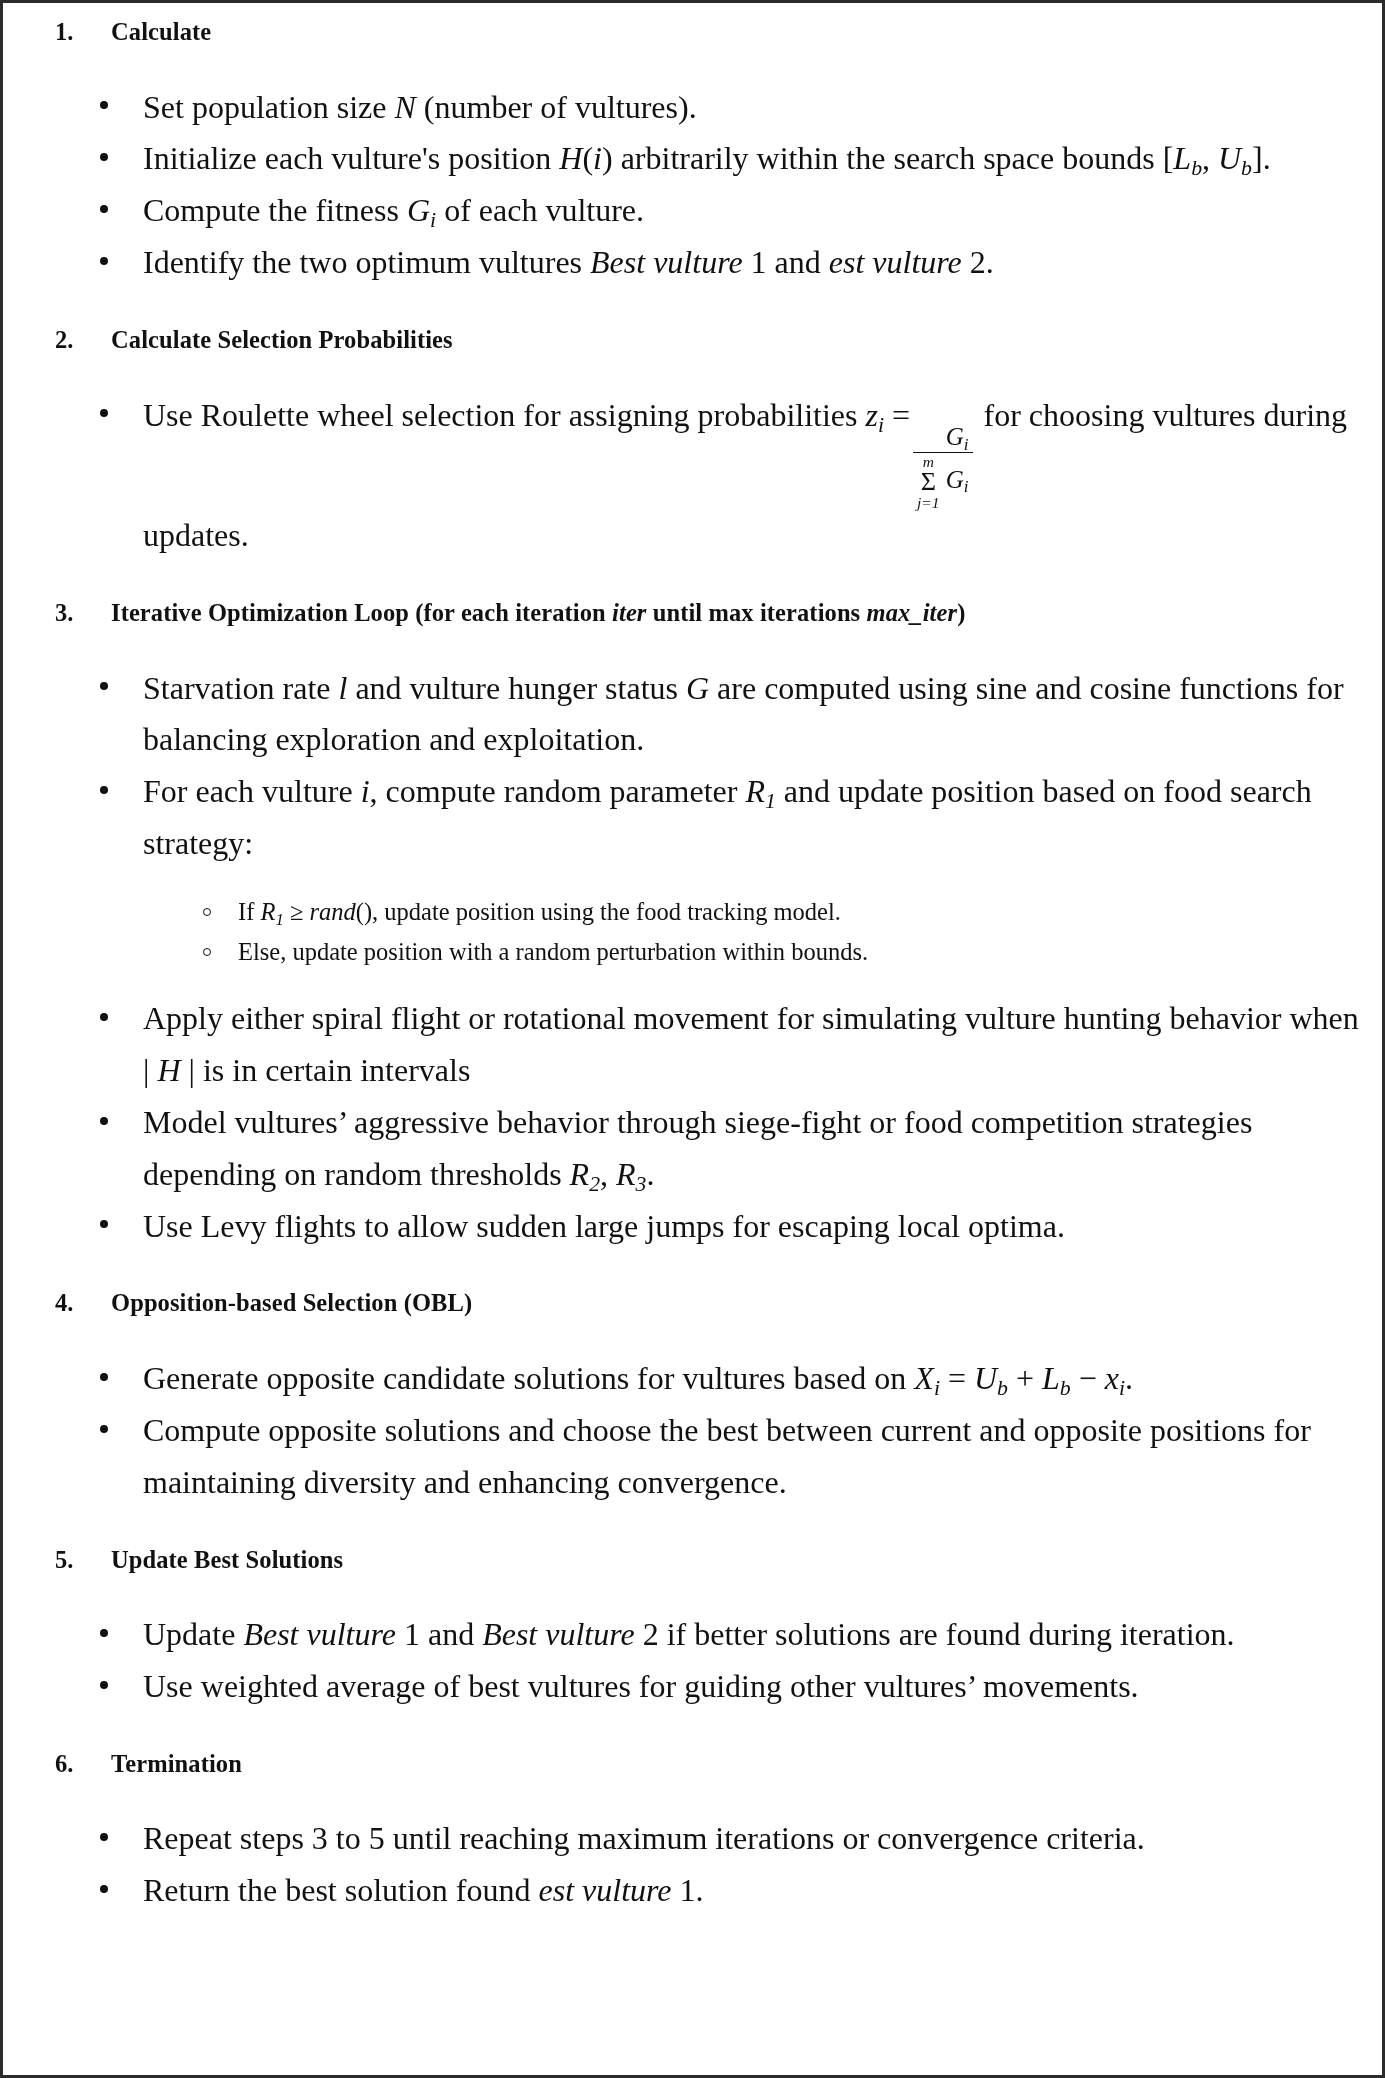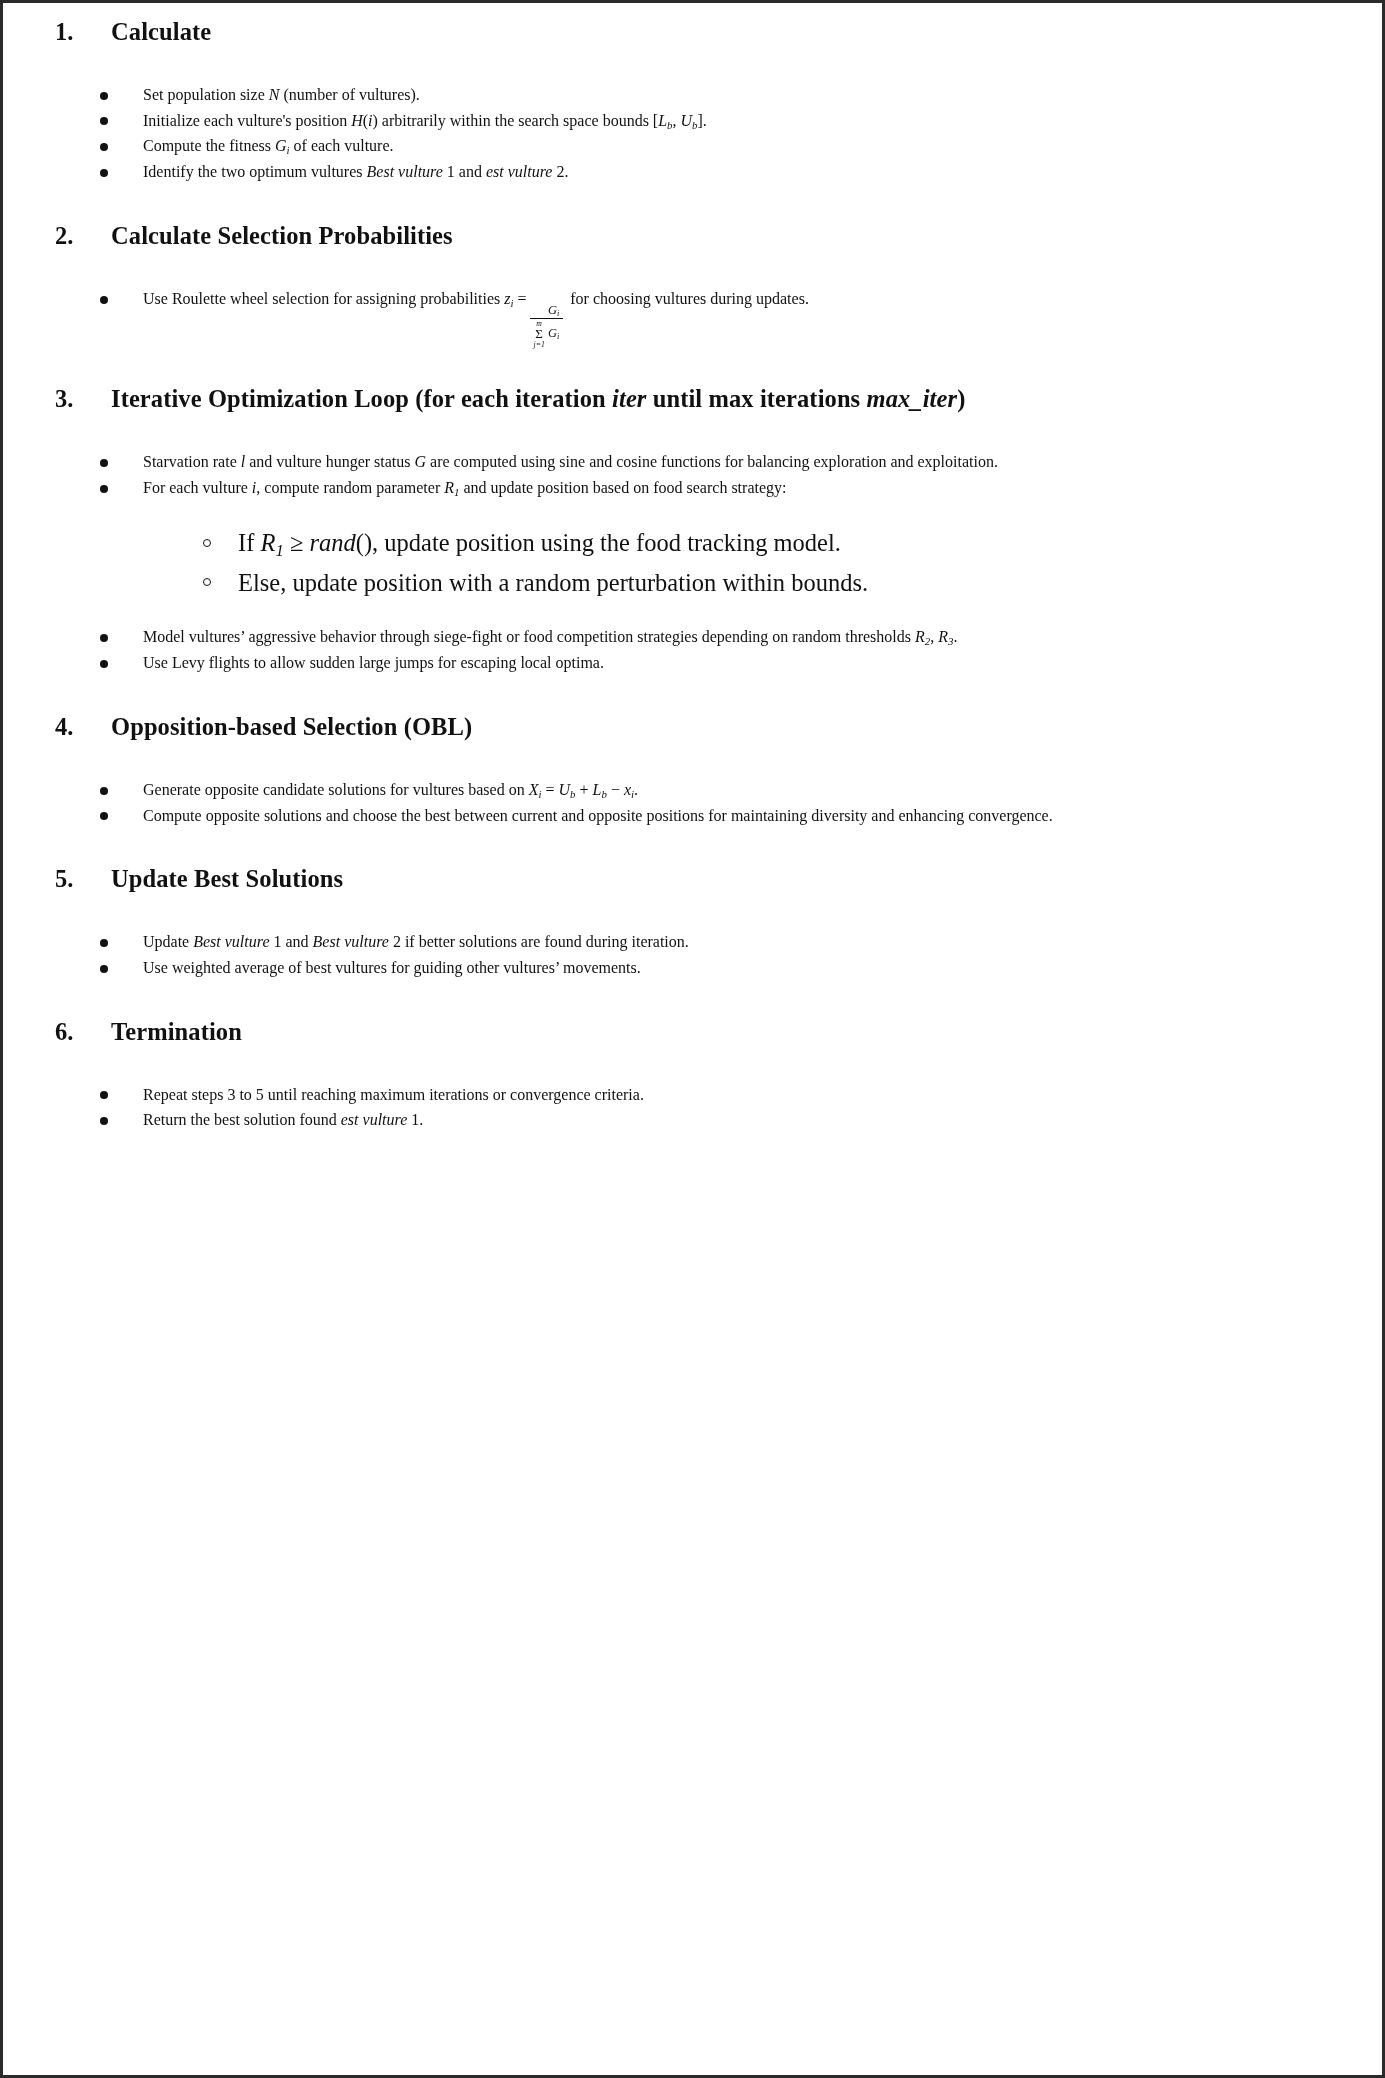--- a/index.html
+++ b/index.html
@@ -49,21 +49,21 @@
   }
 
   
   ul.bullets {
     list-style: none;
     margin: 0;
     padding: 0;
   }
   ul.bullets > li {
     position: relative;
-    font-size: 16px;
+    font-size: 32px;
     line-height: 1.62;
     padding-left: 88px;
     margin: 0;
     text-align: left;
   }
   ul.bullets > li .dot {
     position: absolute;
     left: 45px;
     top: 0.62em;
     width: 8px;
@@ -233,20 +233,24 @@
           <span class="ring"></span>
           <span>Else, update position with a random perturbation within bounds.</span>
         </li>
       </ul>
 
       <div class="gap-sub"></div>
 
       <ul class="bullets">
         <li>
           <span class="dot"></span>
+          <span>Apply either spiral flight or rotational movement for simulating vulture hunting behavior when | <span class="m">H</span> | is in certain intervals</span>
+        </li>
+        <li>
+          <span class="dot"></span>
           <span>Model vultures’ aggressive behavior through siege-fight or food competition strategies depending on random thresholds <span class="m">R<sub>2</sub></span><span class="up">,&nbsp;</span><span class="m">R<sub>3</sub></span>.</span>
         </li>
         <li>
           <span class="dot"></span>
           <span>Use Levy flights to allow sudden large jumps for escaping local optima.</span>
         </li>
       </ul>
     </section>
 
     <div class="gap-before-head"></div>

